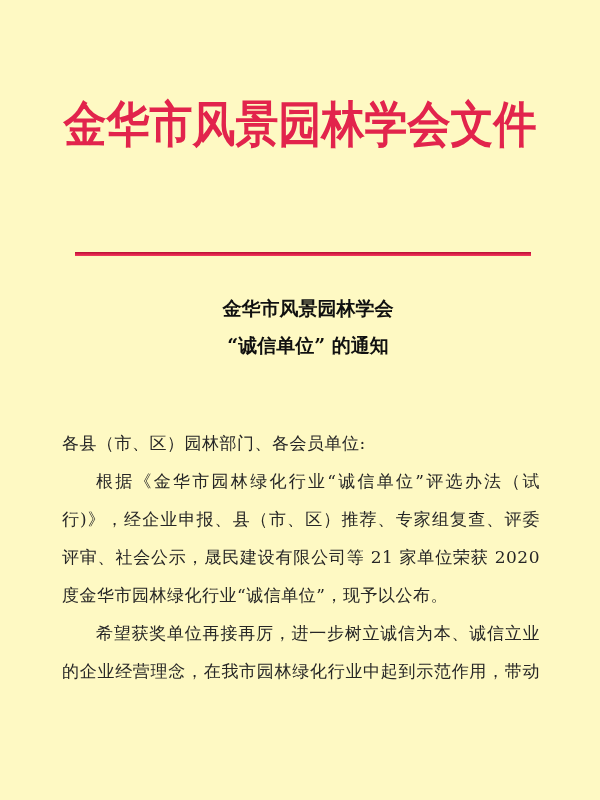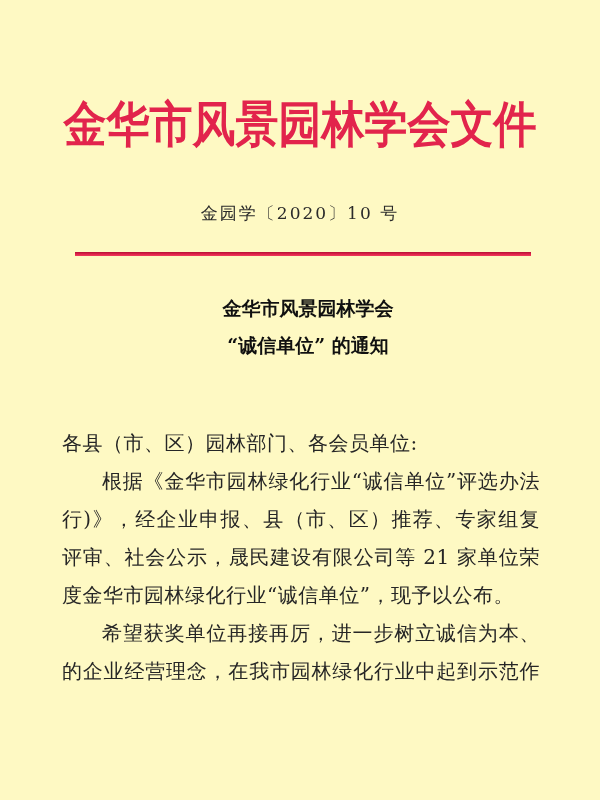--- a/index.html
+++ b/index.html
@@ -62,21 +62,21 @@
     font-size: 19px;
     line-height: 37px;
     color: #101010;
   }
   
   .body-text {
     position: absolute;
     top: 424px;
     left: 62px;
     width: 478px;
-    font-size: 20px;
+    font-size: 17px;
     line-height: 38px;
     color: #262626;
   }
   .body-text .line {
     height: 38px;
     white-space: nowrap;
     letter-spacing: 0.5px;
   }
   .body-text .line.fill {
     white-space: normal;
@@ -88,21 +88,20 @@
     text-indent: 2em;
   }
 </style>
 </head>
 <body>
 
 <div class="page">
 
   <div class="red-title">金华市风景园林学会文件</div>
 
-  <div class="doc-number">金园学〔2020〕10 号</div>
 
   <div class="red-line"></div>
 
   <div class="notice-title">
     <div>金华市风景园林学会</div>
     <div>“诚信单位” 的通知</div>
   </div>
 
   <div class="body-text">
     <div class="line">各县（市、区）园林部门、各会员单位:</div>

